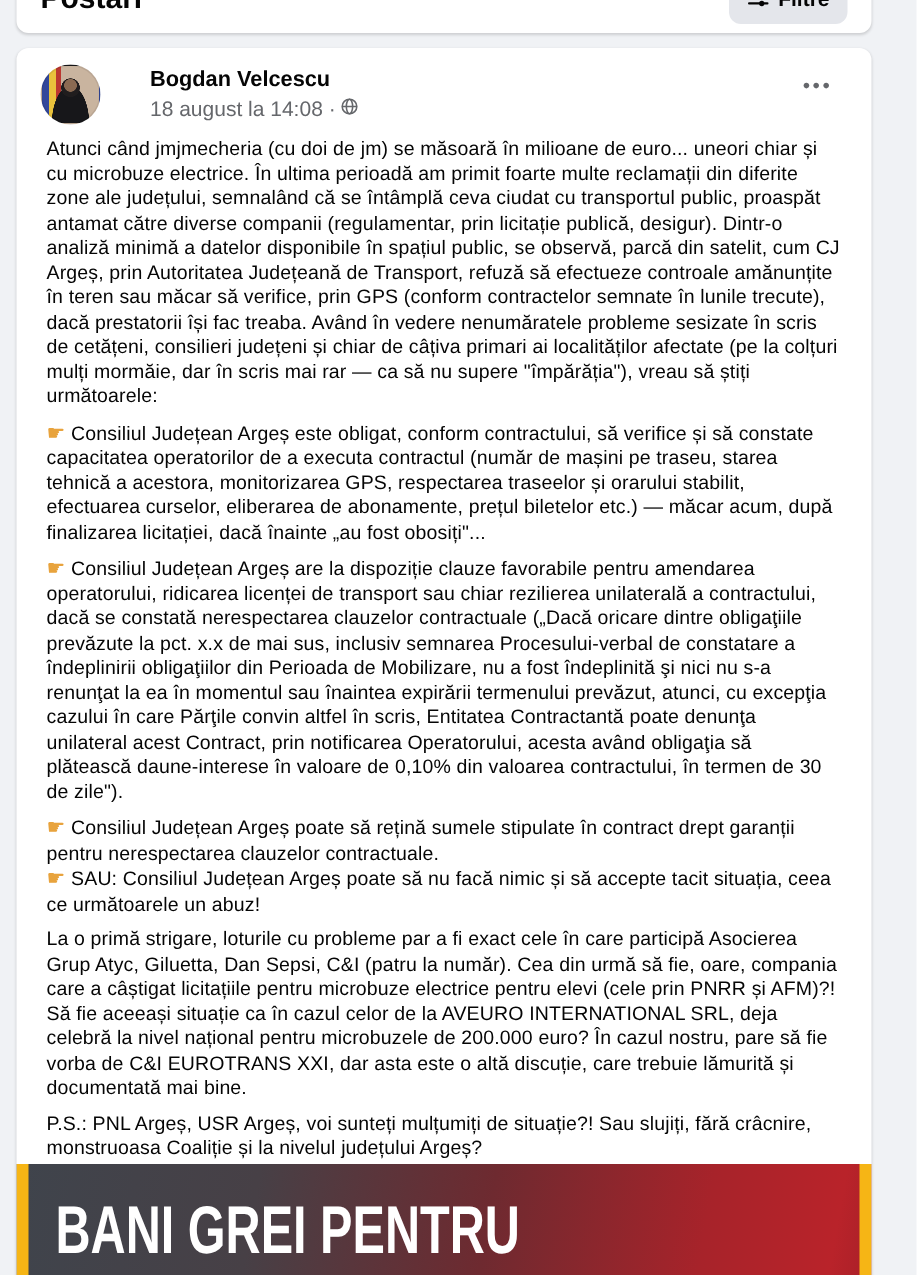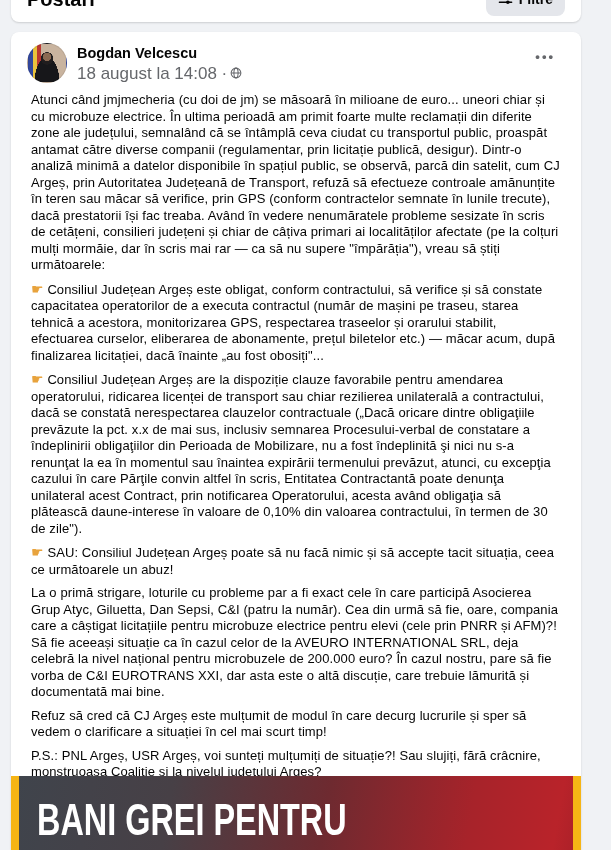--- a/index.html
+++ b/index.html
@@ -27,33 +27,33 @@
     font-family:"Liberation Sans", sans-serif;
   }
 
   
   .post-card {
     position:absolute; left:11px; top:32px; width:570px; height:818px;
     background:#ffffff; border-radius:8px 8px 0 0;
     box-shadow:0 1px 2px rgba(0,0,0,.15);
     box-sizing:border-box;
   }
-  .post-header { display:flex; align-items:flex-start; padding:11px 16px 0; }
+  .post-header { display:flex; align-items:flex-start; padding:11px 16px 0;gap:23px; }
   .avatar {
     width:40px; height:40px; border-radius:50%; flex:0 0 40px;
     border:1px solid rgba(0,0,0,.08); box-sizing:border-box;
     background:
       radial-gradient(circle at 50% 34%, #8a6a52 0 13%, rgba(0,0,0,0) 14%),
       radial-gradient(circle at 50% 38%, #201d1e 0 20%, rgba(0,0,0,0) 21%),
       radial-gradient(ellipse at 50% 102%, #17171a 0 46%, rgba(0,0,0,0) 47%),
       linear-gradient(90deg, #32479b 0 12%, #e9c23c 12% 24%, #bb3730 24% 33%, #c9b49f 33% 100%);
   }
   .author-block { margin-left:10px; padding-top:1px; }
   .author-name { font-size:14.5px; font-weight:bold; color:#050505; line-height:18px; }
-  .post-meta { font-size:17px; color:#65676b; margin-top:2px; display:flex; align-items:center; gap:3px; }
+  .post-meta { font-size:14px; color:#65676b; margin-top:2px; display:flex; align-items:center; gap:3px; }
   .globe { display:inline-block; }
   .more-btn {
     margin-left:auto; border:none; background:transparent; cursor:pointer;
     color:#65676b; font-size:13px; letter-spacing:2px; font-weight:bold;
     padding:6px 10px; border-radius:50%;
   }
 
   .post-body {
     padding:8px 16px 0; font-size:13px; line-height:16.5px; color:#050505;
     height:688px; overflow:hidden; letter-spacing:.1px;
@@ -121,23 +121,23 @@
           </span>
         </div>
       </div>
       <button class="more-btn">•••</button>
     </div>
 
     <div class="post-body">
       <p><span>Atunci când jmjmecheria (cu doi de jm) se măsoară în milioane de euro... uneori chiar și cu microbuze electrice. În ultima perioadă am primit foarte multe reclamații din diferite zone ale județului, semnalând că se întâmplă ceva ciudat cu transportul public, proaspăt antamat către diverse companii (regulamentar, prin licitație publică, desigur). Dintr-o analiză minimă a datelor disponibile în spațiul public, se observă, parcă din satelit, cum CJ Argeș, prin Autoritatea Județeană de Transport, refuză să efectueze controale amănunțite în teren sau măcar să verifice, prin GPS (conform contractelor semnate în lunile trecute), dacă prestatorii își fac treaba. Având în vedere nenumăratele probleme sesizate în scris de cetățeni, consilieri județeni și chiar de câțiva primari ai localităților afectate (pe la colțuri mulți mormăie, dar în scris mai rar — ca să nu supere "împărăția"), vreau să știți următoarele:</span></p>
       <p><span class="bullet">☛</span> <span>Consiliul Județean Argeș este obligat, conform contractului, să verifice și să constate capacitatea operatorilor de a executa contractul (număr de mașini pe traseu, starea tehnică a acestora, monitorizarea GPS, respectarea traseelor și orarului stabilit, efectuarea curselor, eliberarea de abonamente, prețul biletelor etc.) — măcar acum, după finalizarea licitației, dacă înainte „au fost obosiți"...</span></p>
       <p><span class="bullet">☛</span> <span>Consiliul Județean Argeș are la dispoziție clauze favorabile pentru amendarea operatorului, ridicarea licenței de transport sau chiar rezilierea unilaterală a contractului, dacă se constată nerespectarea clauzelor contractuale („Dacă oricare dintre obligaţiile prevăzute la pct. x.x de mai sus, inclusiv semnarea Procesului-verbal de constatare a îndeplinirii obligaţiilor din Perioada de Mobilizare, nu a fost îndeplinită şi nici nu s-a renunţat la ea în momentul sau înaintea expirării termenului prevăzut, atunci, cu excepţia cazului în care Părţile convin altfel în scris, Entitatea Contractantă poate denunţa unilateral acest Contract, prin notificarea Operatorului, acesta având obligaţia să plătească daune-interese în valoare de 0,10% din valoarea contractului, în termen de 30 de zile").</span></p>
+      <p class="no-gap"><span class="bullet">☛</span> <span>Consiliul Județean Argeș poate să rețină sumele stipulate în contract drept garanții pentru nerespectarea clauzelor contractuale.</span></p>
       <p><span class="bullet">☛</span> <span>SAU: Consiliul Județean Argeș poate să nu facă nimic și să accepte tacit situația, ceea ce următoarele un abuz!</span></p>
       <p><span>La o primă strigare, loturile cu probleme par a fi exact cele în care participă Asocierea Grup Atyc, Giluetta, Dan Sepsi, C&amp;I (patru la număr). Cea din urmă să fie, oare, compania care a câștigat licitațiile pentru microbuze electrice pentru elevi (cele prin PNRR și AFM)?! Să fie aceeași situație ca în cazul celor de la AVEURO INTERNATIONAL SRL, deja celebră la nivel național pentru microbuzele de 200.000 euro? În cazul nostru, pare să fie vorba de C&amp;I EUROTRANS XXI, dar asta este o altă discuție, care trebuie lămurită și documentată mai bine.</span></p>
-      <p><span>Refuz să cred că CJ Argeș este mulțumit de modul în care decurg lucrurile și sper să vedem o clarificare a situației în cel mai scurt timp!</span></p>
       <p><span>P.S.: PNL Argeș, USR Argeș, voi sunteți mulțumiți de situație?! Sau slujiți, fără crâcnire, monstruoasa Coaliție și la nivelul județului Argeș?</span></p>
 
     </div>
 
     <div class="attachment">
       <div class="banner-bar"></div>
       <div class="edge-strip left"></div>
       <div class="edge-strip right"></div>
       <div class="photo-strip"></div>
       <div class="headline">BANI GREI PENTRU</div>

